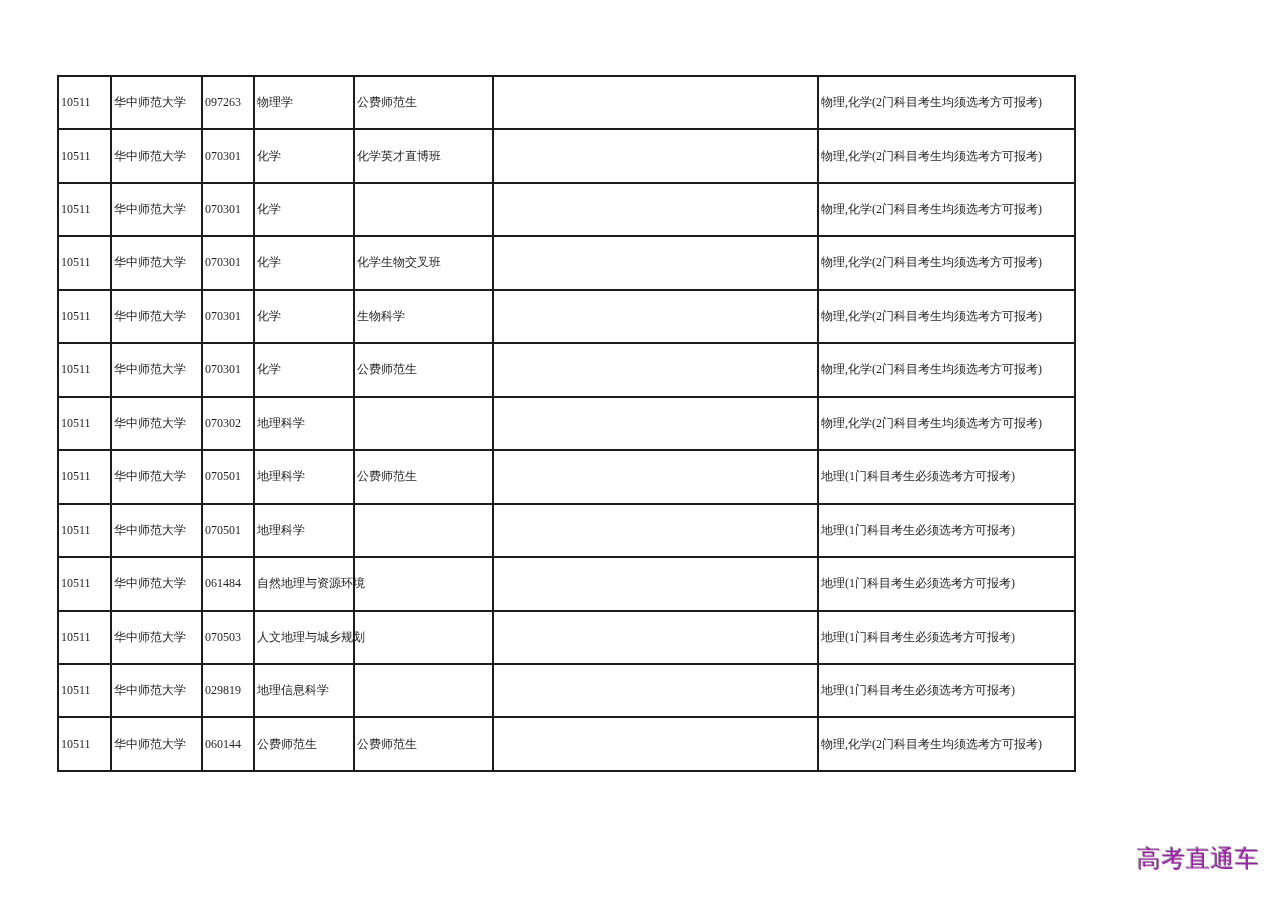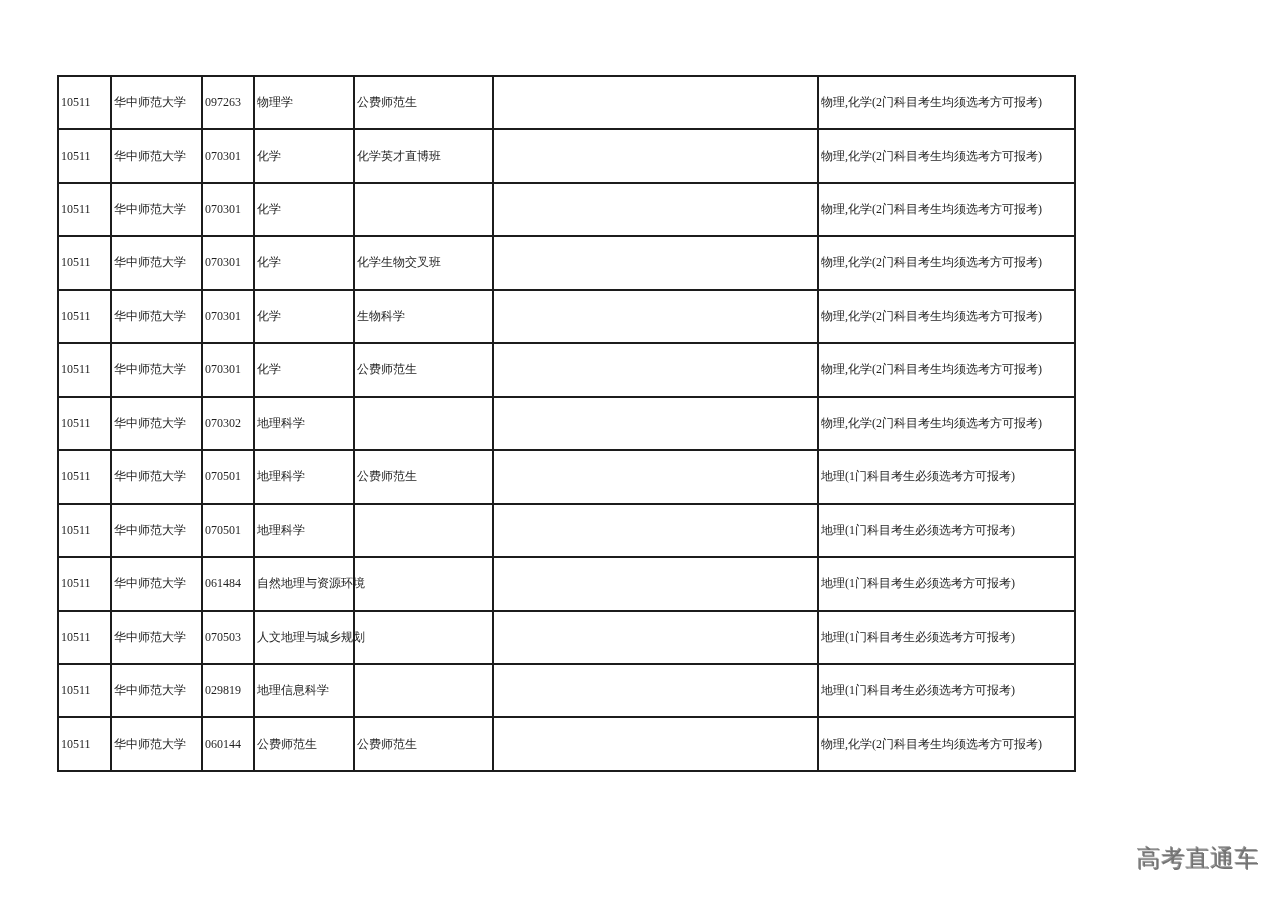--- a/index.html
+++ b/index.html
@@ -38,21 +38,21 @@
     vertical-align: middle;
     line-height: 1.1;
     text-align: left;
   }
   .watermark {
     position: absolute;
     left: 1137px;
     top: 843px;
     font-size: 24px;
     letter-spacing: 0.5px;
-    color: #737373;
+    color: #a21caf;
     text-shadow: -1px -1px 0 #9a9a9a, 1px 1px 0 #ffffff;
     user-select: none;
   }
 </style>
 </head>
 <body>
 
 <div class="page">
 
   <table class="data-table">

